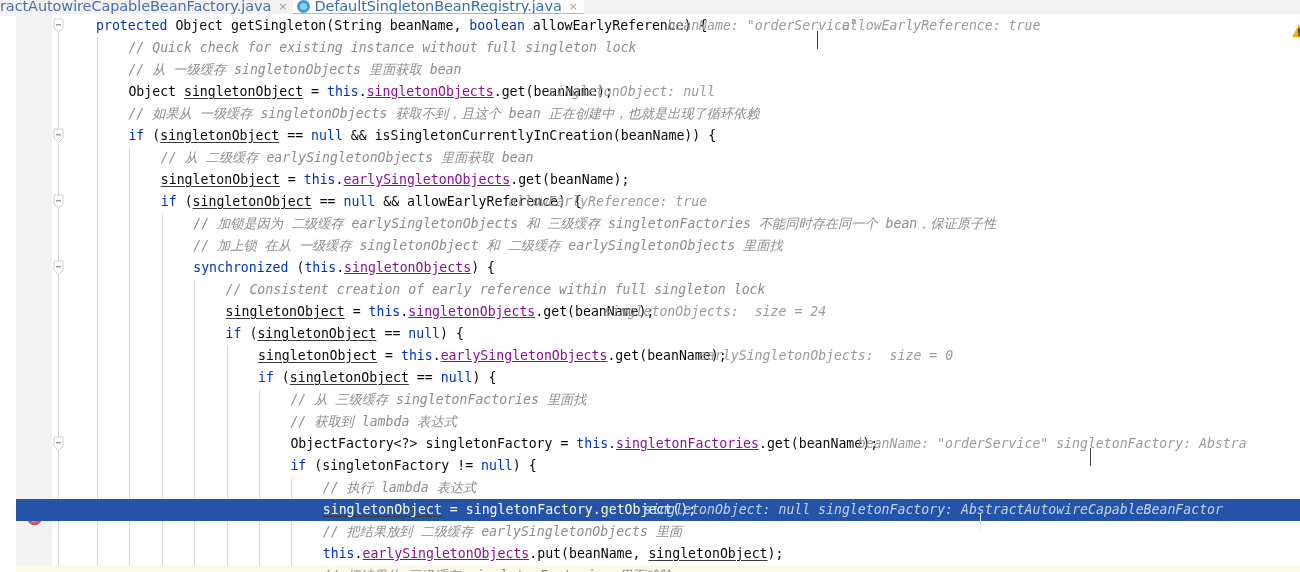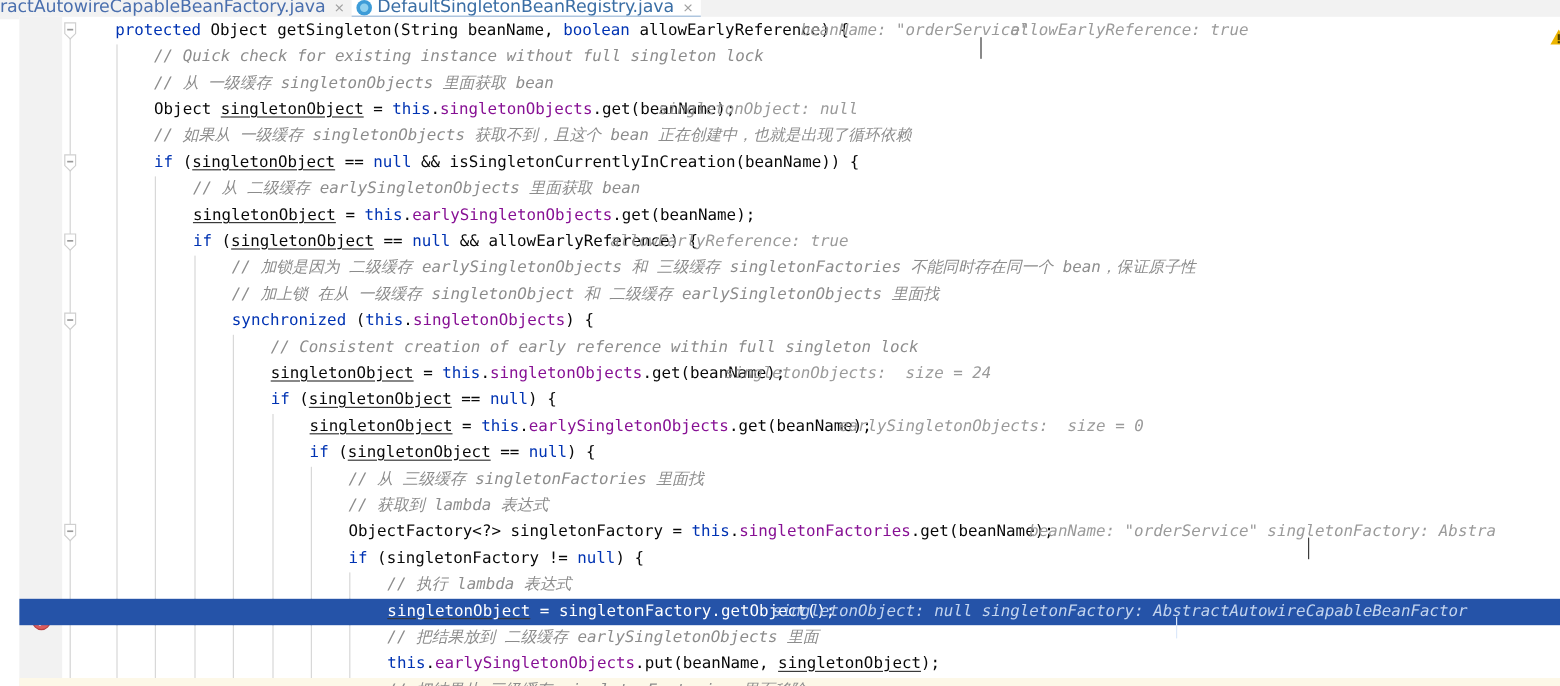--- a/index.html
+++ b/index.html
@@ -150,21 +150,21 @@
   .indent-guide {
     position: absolute;
     width: 1px;
     background: #d8d8d8;
   }
   .indent-guide.on-hl { background: #7a9ed6; }
 
   
   .kw      { color: #0033b3; font-weight: normal; }
   .plain   { color: #080808; }
-  .fld     { color: #871094; }
+  .fld     { color: #871094; text-decoration: underline; }
   .cmt     { color: #8c8c8c; font-style: italic; }
   .hint    { color: #9a9a9a; font-style: italic; }
   .hint-hl { color: #c3d4ee; font-style: italic; }
   .under   { text-decoration: underline; text-decoration-color: #3a3a3a; text-underline-offset: 2px; }
   .on-blue { color: #ffffff; }
 
   
   .caret {
     position: absolute;
     width: 1px;

